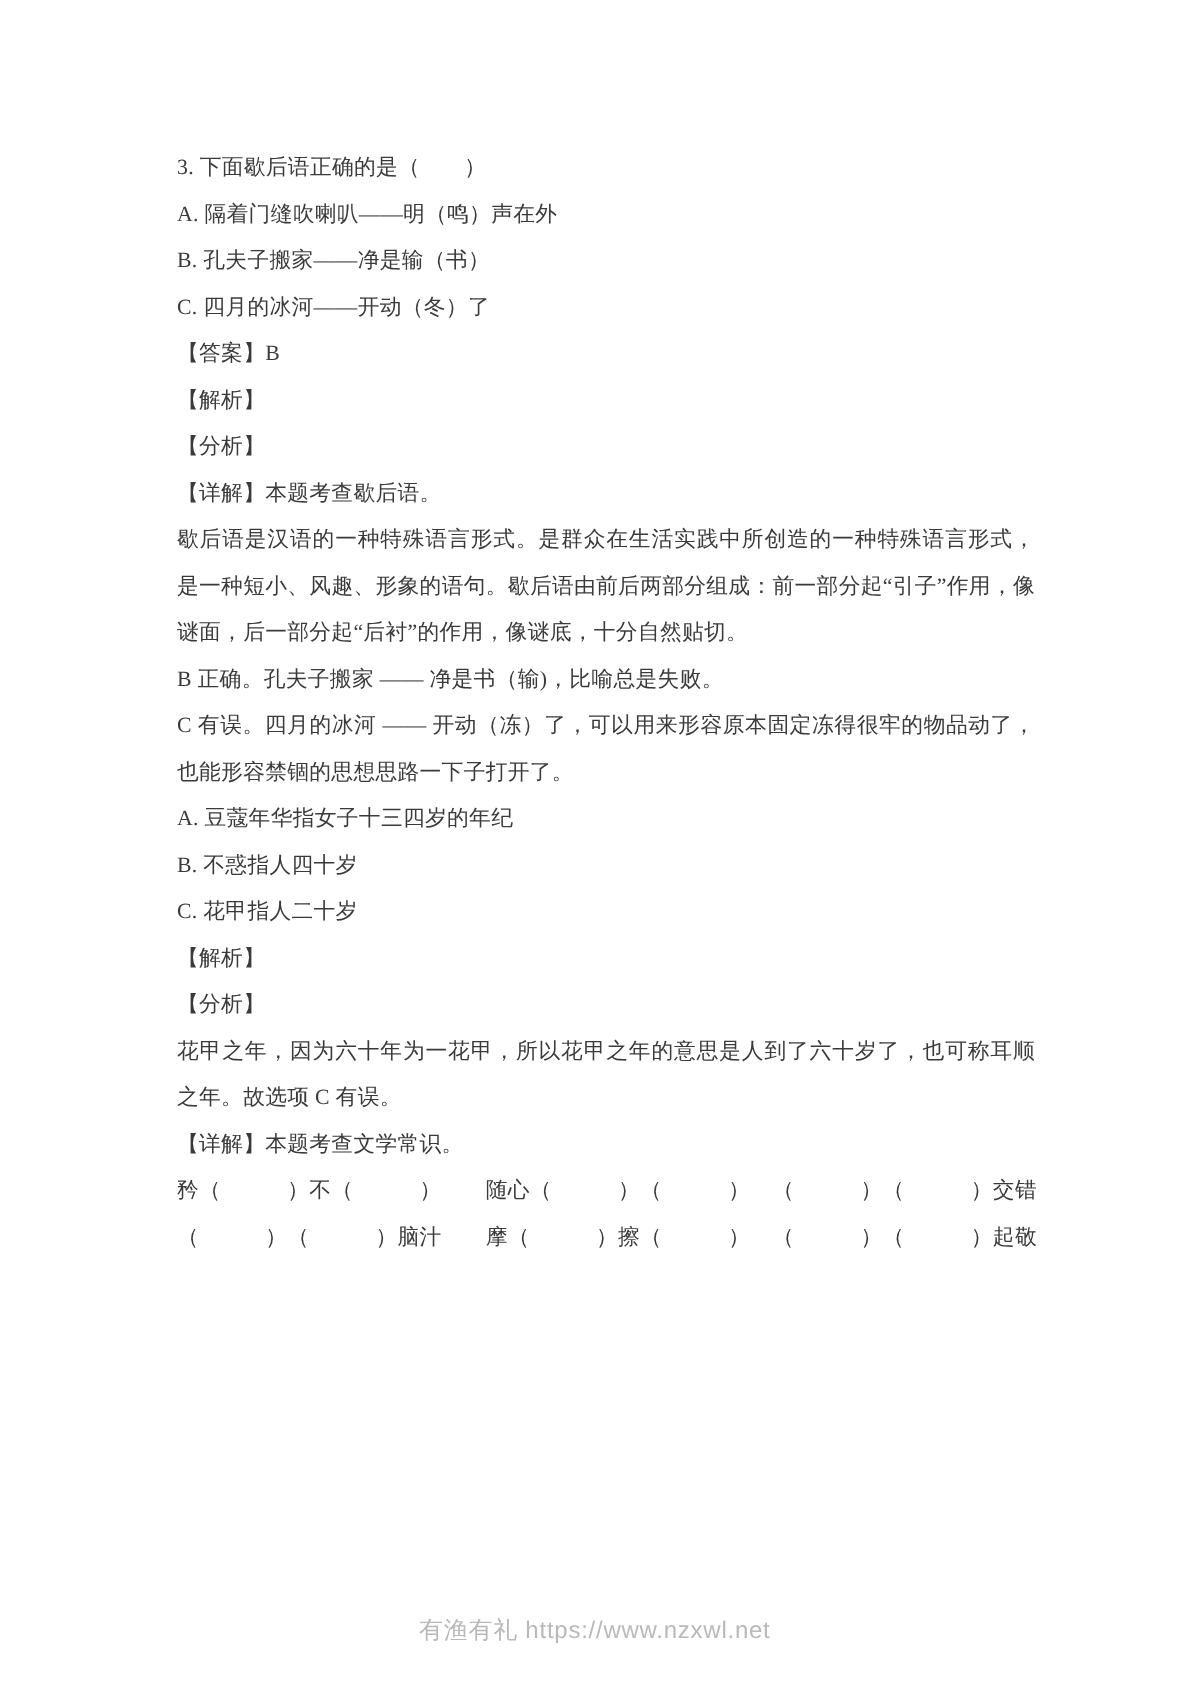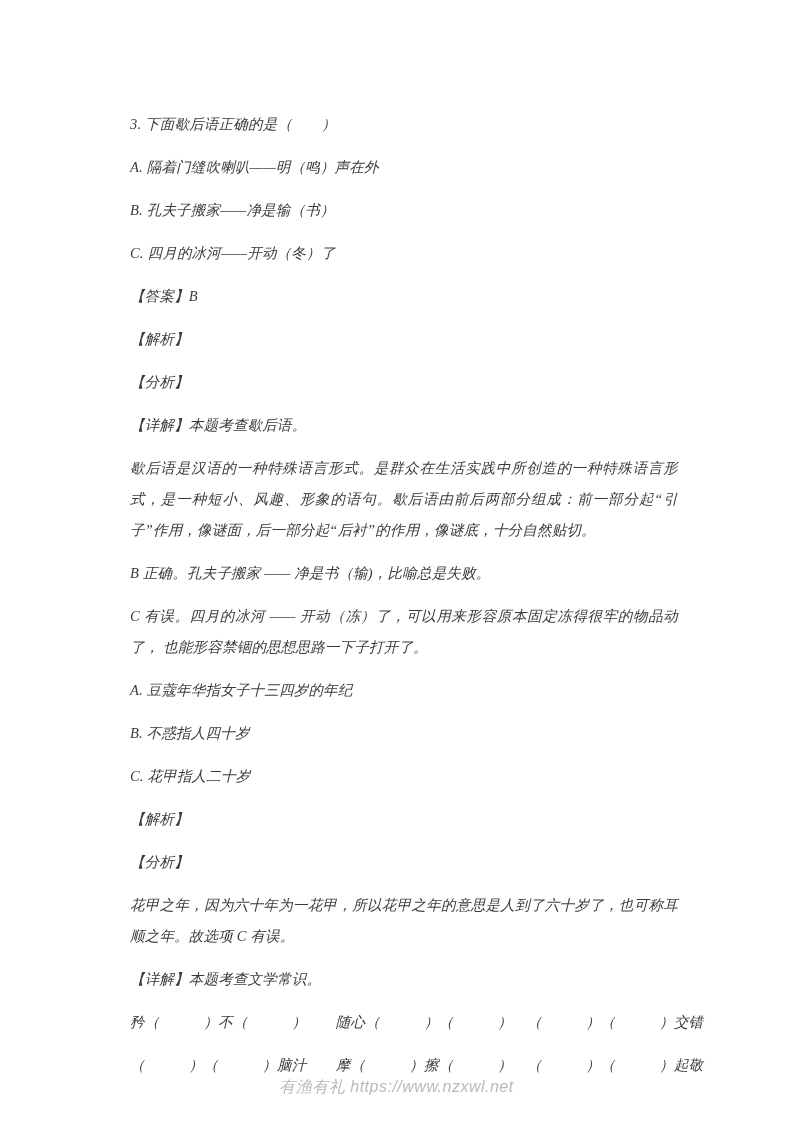--- a/index.html
+++ b/index.html
@@ -19,23 +19,22 @@
     position: absolute;
     left: 118px;
     top: 97px;
     width: 572px;
     font-size: 14.5px;
     line-height: 31px;
     text-align: justify;
     letter-spacing: 0.2px;
   }
   .doc p {
-    margin: 12px;
+    margin: 0;
     padding: 0;
-    font-style: italic;
   }
   .zaoju-row {
     display: block;
     white-space: nowrap;
     text-align: left;
   }
   .blank-line {
     display: inline-block;
     width: 152px;
     height: 14px;
@@ -46,21 +45,20 @@
   .footer {
     position: absolute;
     left: 0;
     right: 0;
     bottom: 24px;
     text-align: center;
     font-family: "Liberation Sans", "DejaVu Sans", sans-serif;
     font-size: 16px;
     color: #b9b9b9;
     letter-spacing: 0.5px;
-    font-style: italic;
   }
 </style>
 </head>
 <body>
 
 <div class="doc">
 
   <p>3.  下面歇后语正确的是（　　）</p>
   <p>A.  隔着门缝吹喇叭——明（鸣）声在外</p>
   <p>B.  孔夫子搬家——净是输（书）</p>

